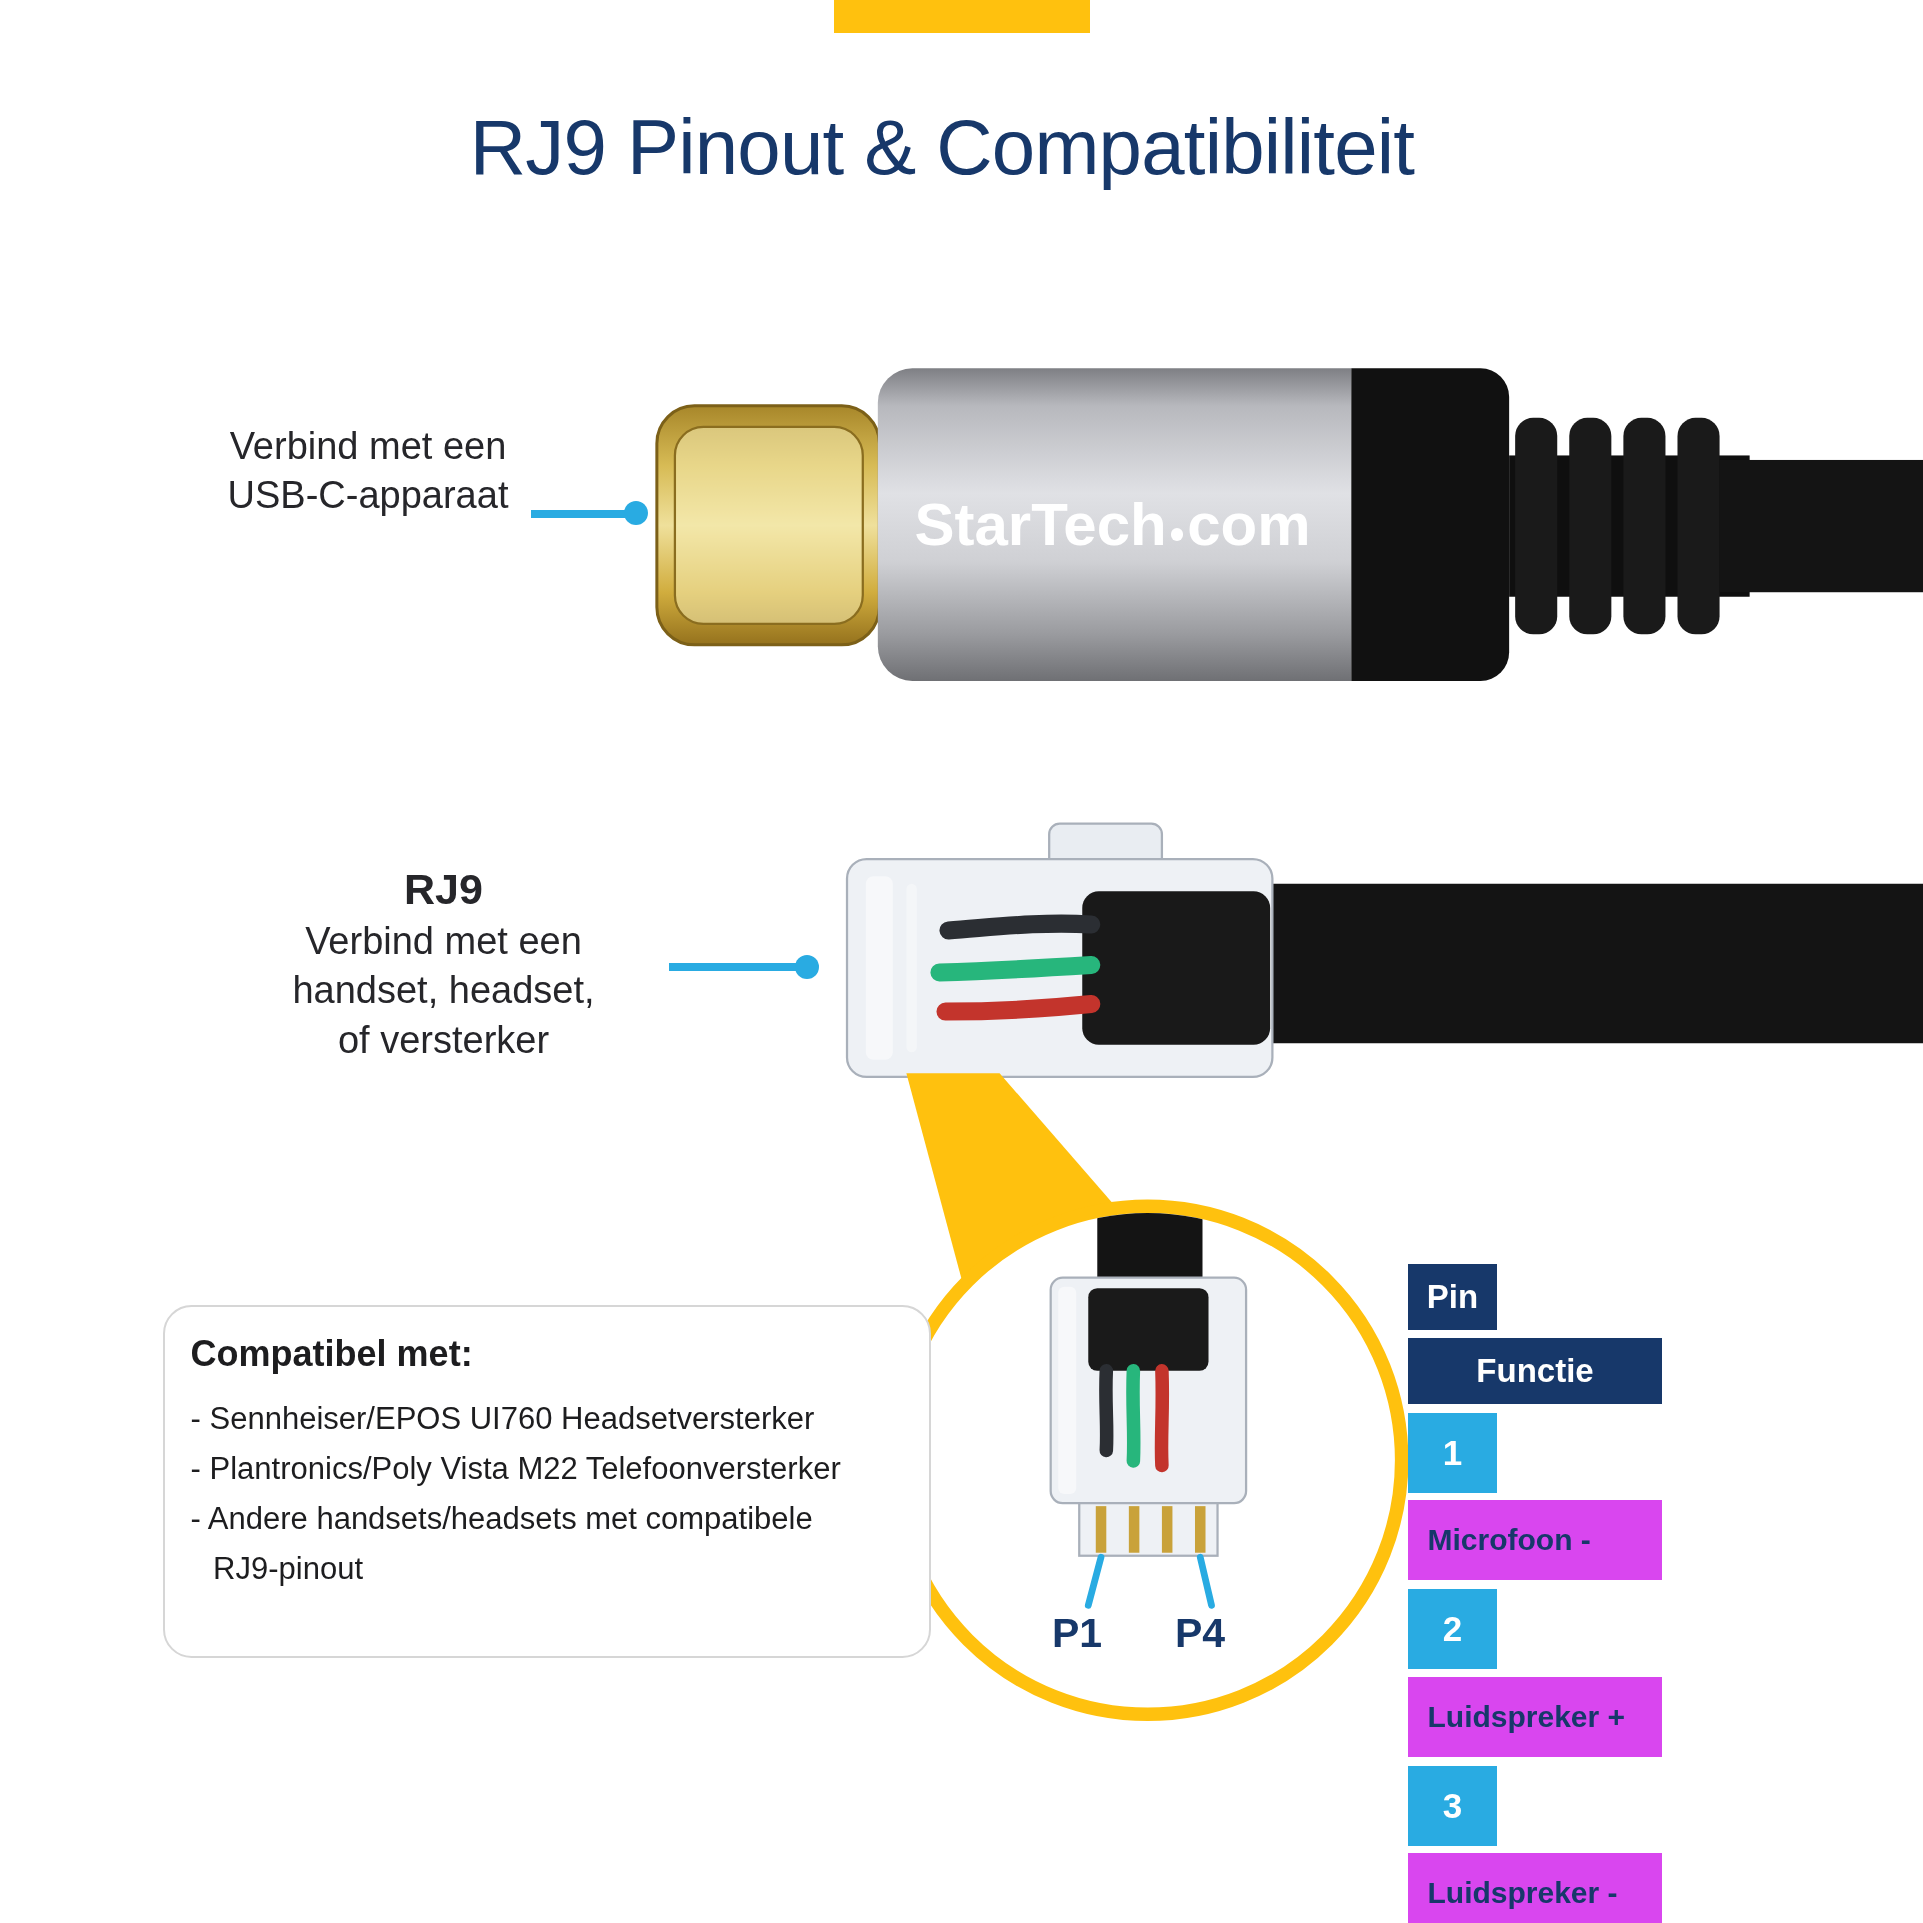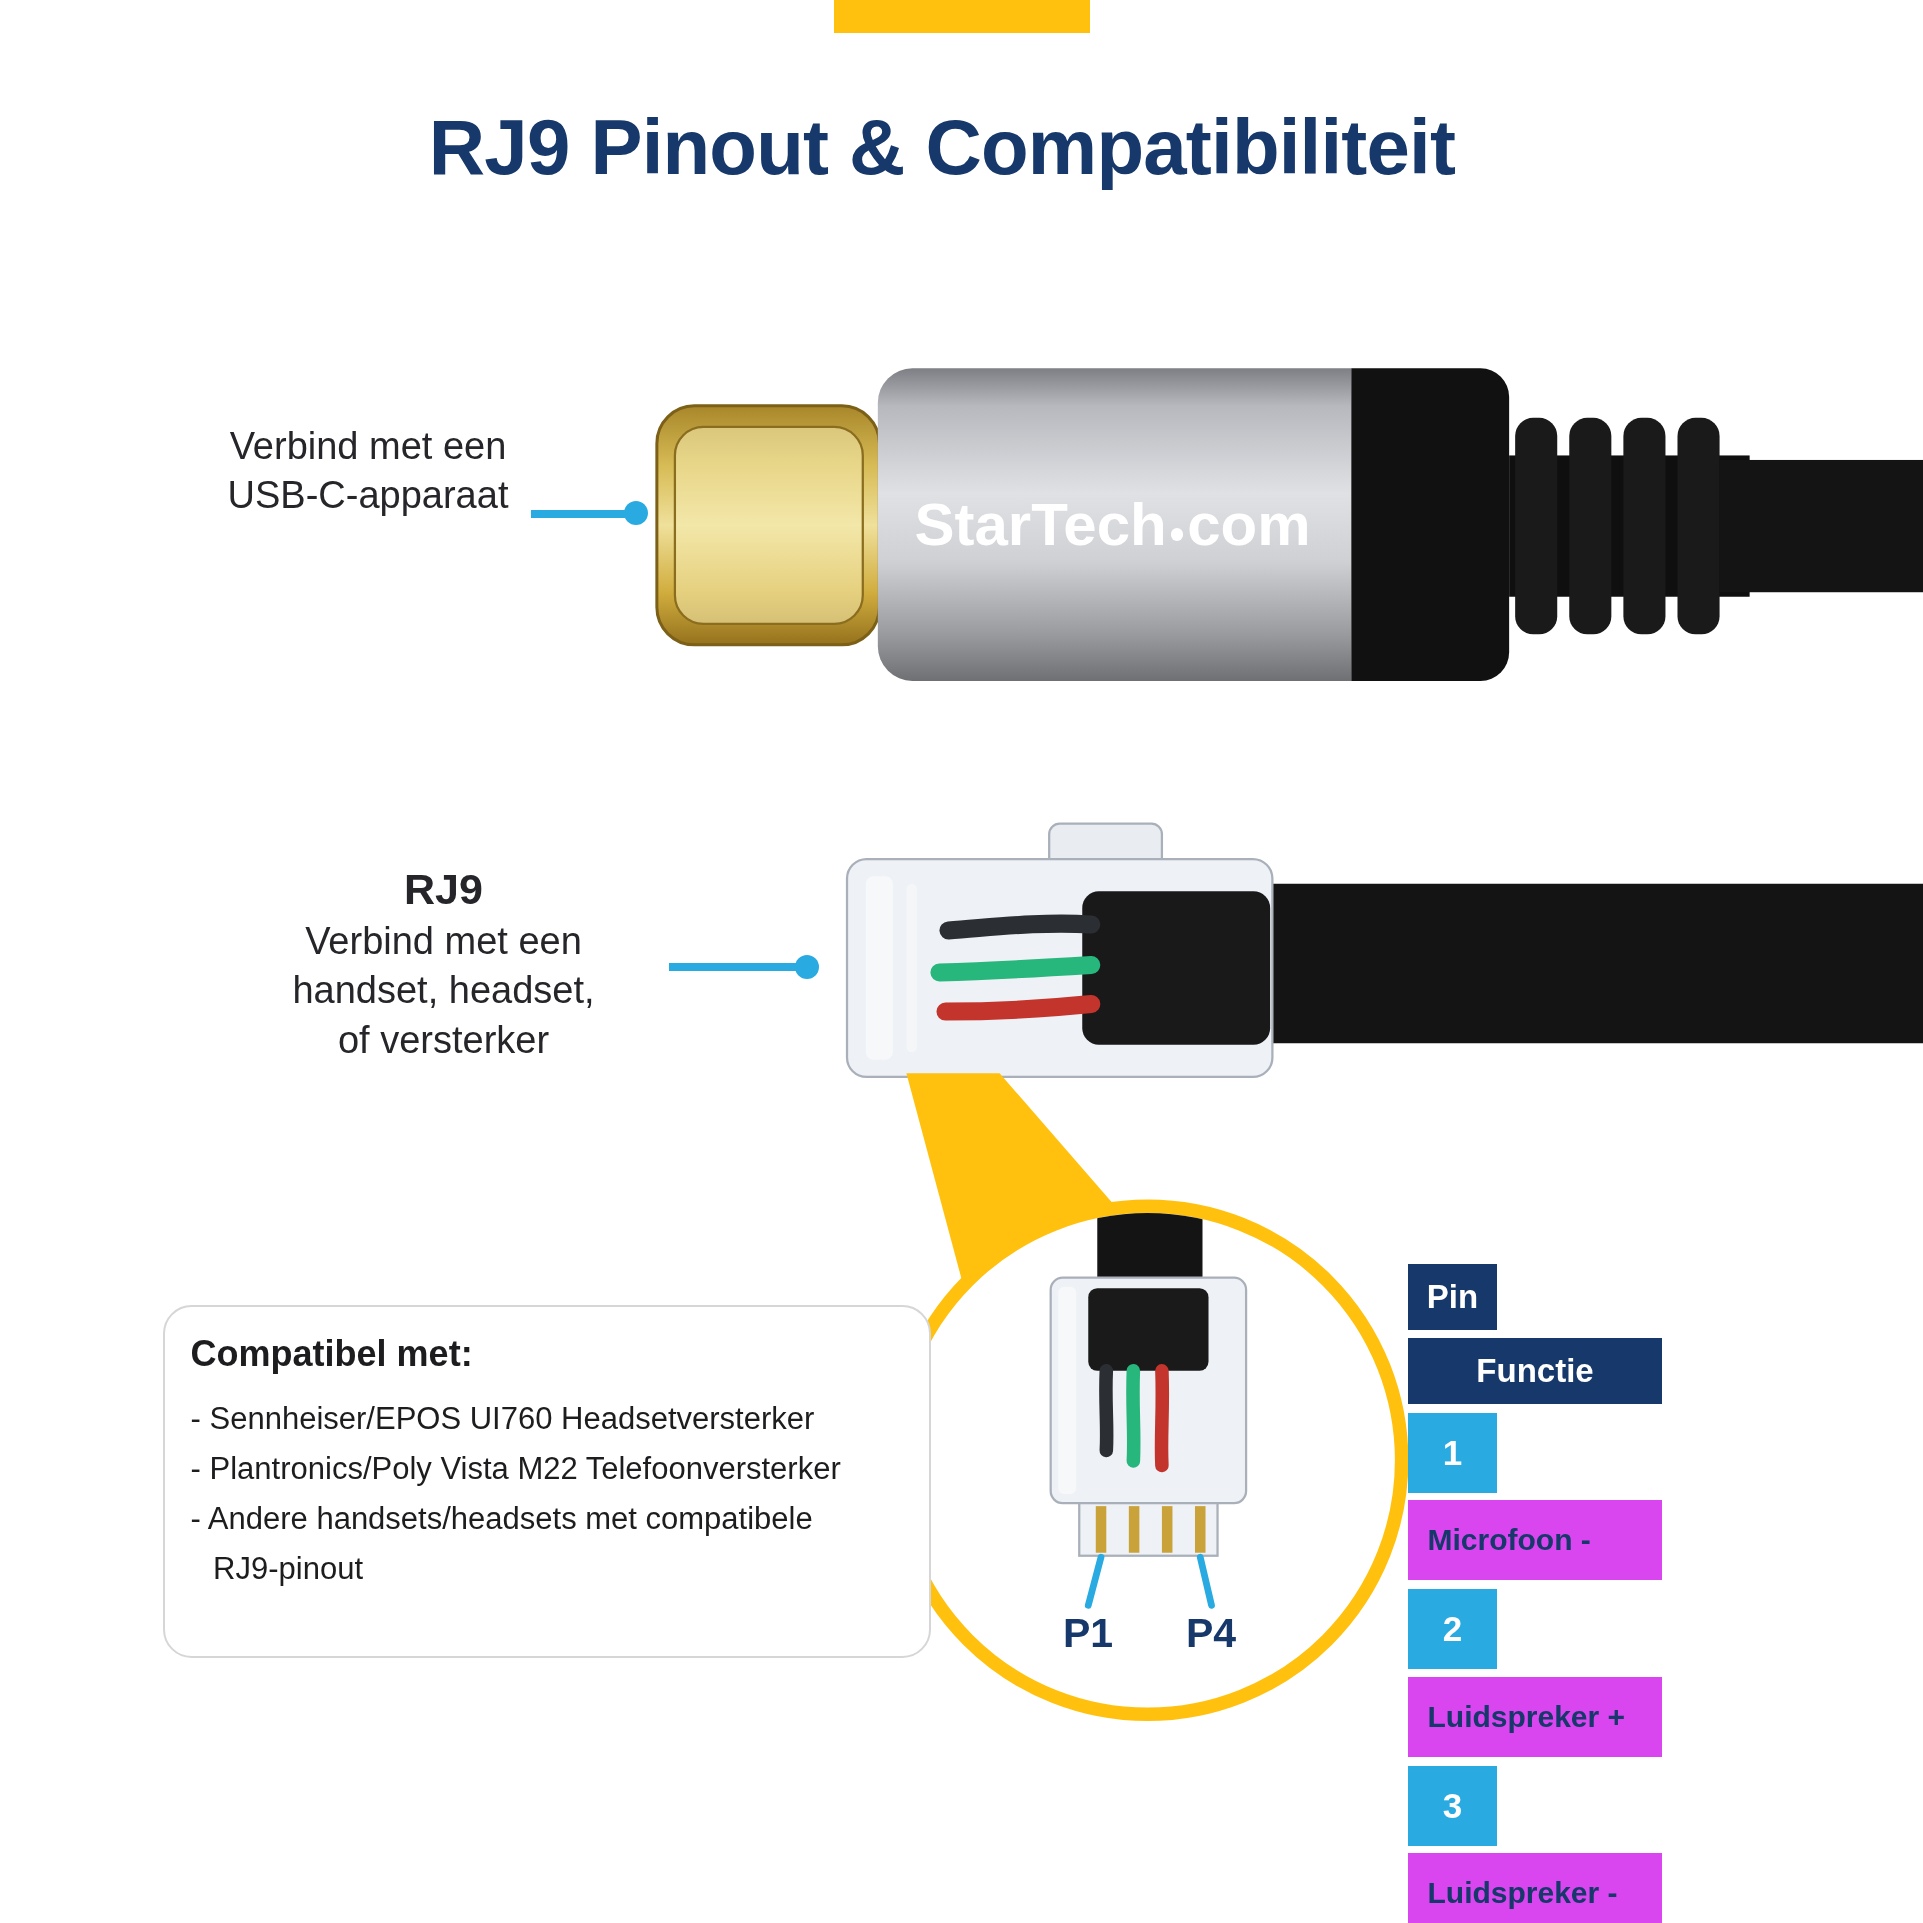--- a/index.html
+++ b/index.html
@@ -2,21 +2,21 @@
 <html style="font-size:12px"><head>
 <meta charset="utf-8">
 <style>
   html,body{margin:0;padding:0;background:#ffffff;}
   *{font-family:"Liberation Sans",sans-serif;}
   #canvas{position:relative;width:1924px;height:1924px;background:#ffffff;overflow:hidden;}
 
   .topbar{position:absolute;left:834px;top:0;width:256px;height:33px;background:#ffc10e;}
 
   .title{position:absolute;left:0;top:102px;width:1884px;margin:0;text-align:center;
-         font-size:78px;font-weight:bold;color:#17386a;letter-spacing:-0.8px;}
+         font-size:78px;font-weight:normal;color:#17386a;letter-spacing:-0.8px;}
 
   #illustration{position:absolute;left:0;top:0;}
 
   .label{position:absolute;text-align:center;color:#26262a;}
   .label .label-title{font-weight:bold;font-size:43px;line-height:1.25;}
   .label .label-line{font-size:38px;line-height:1.3;}
   .label.usb{left:195px;top:422px;width:346px;}
   .label.rj9{left:248px;top:863px;width:391px;}
 
   .callout-line{position:absolute;height:7.5px;background:#29abe2;}
@@ -29,21 +29,21 @@
   .logo{position:absolute;left:887px;top:490px;width:451px;text-align:center;color:#ffffff;
         font-size:60px;font-weight:bold;}
   .logo-dot{display:inline-block;width:12.8px;height:12.8px;border-radius:50%;background:#ffffff;margin:0 3.8px 3.8px 3.8px;}
 
   .compat-box{position:absolute;left:163px;top:1305px;width:768px;height:353px;border:2.3px solid #d6d6d6;
               border-radius:28.6px;background:#ffffff;box-sizing:border-box;padding:25.6px 15px 0 25.6px;}
   .compat-title{font-size:36px;font-weight:bold;color:#1d1d1f;margin-bottom:19.5px;}
   .compat-line{font-size:31px;color:#1d1d1f;line-height:50px;white-space:nowrap;}
   .compat-line.indent{padding-left:22.5px;}
 
-  .pin-label{position:absolute;font-size:41px;font-weight:bold;color:#17386a;width:72px;text-align:center;}
+  .pin-label{position:absolute;font-size:41px;font-weight:bold;color:#17386a;width:72px;}
   .p1{left:1052px;top:1610px;}
   .p4{left:1175px;top:1610px;}
 
   .pin-table{position:absolute;left:1408px;top:1264px;display:flex;flex-direction:column;gap:9px;}
   .trow{display:flex;gap:7.5px;flex-direction:column;}
   .cell{box-sizing:border-box;}
   .pin-h,.fun-h{background:#17386a;color:#ffffff;font-weight:bold;font-size:33px;height:66px;
                 display:flex;align-items:center;justify-content:center;}
   .pin-h{width:89px;}
   .fun-h{width:254px;}

